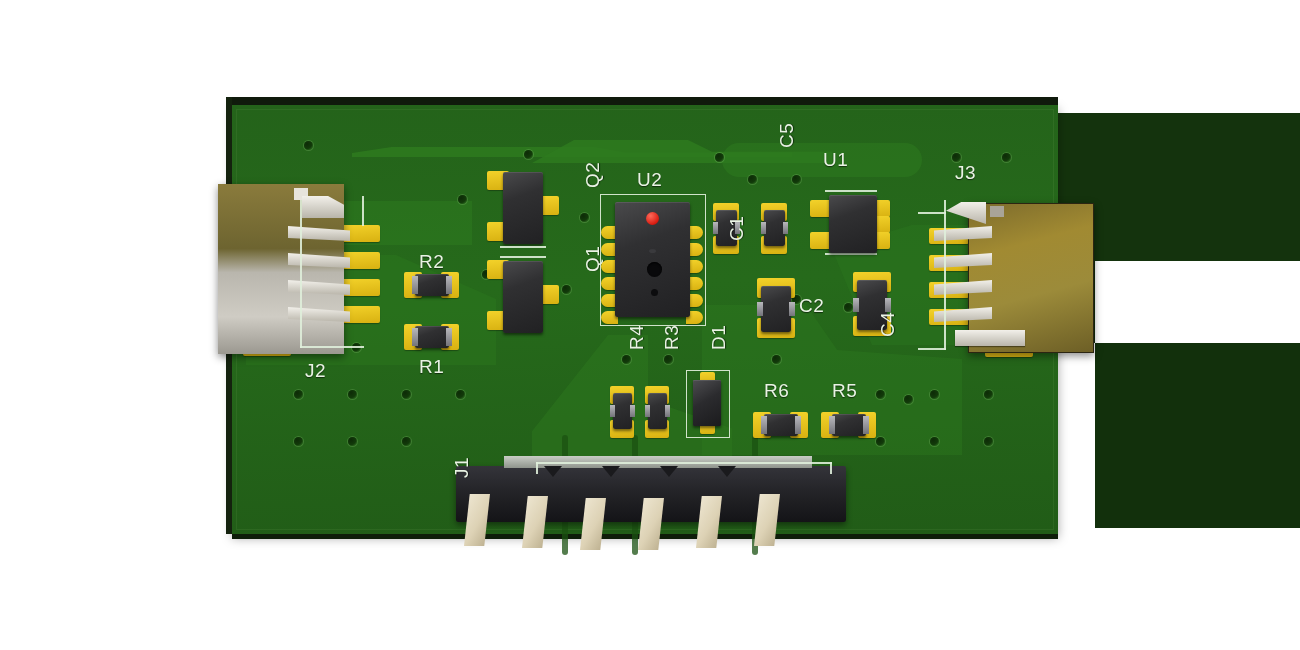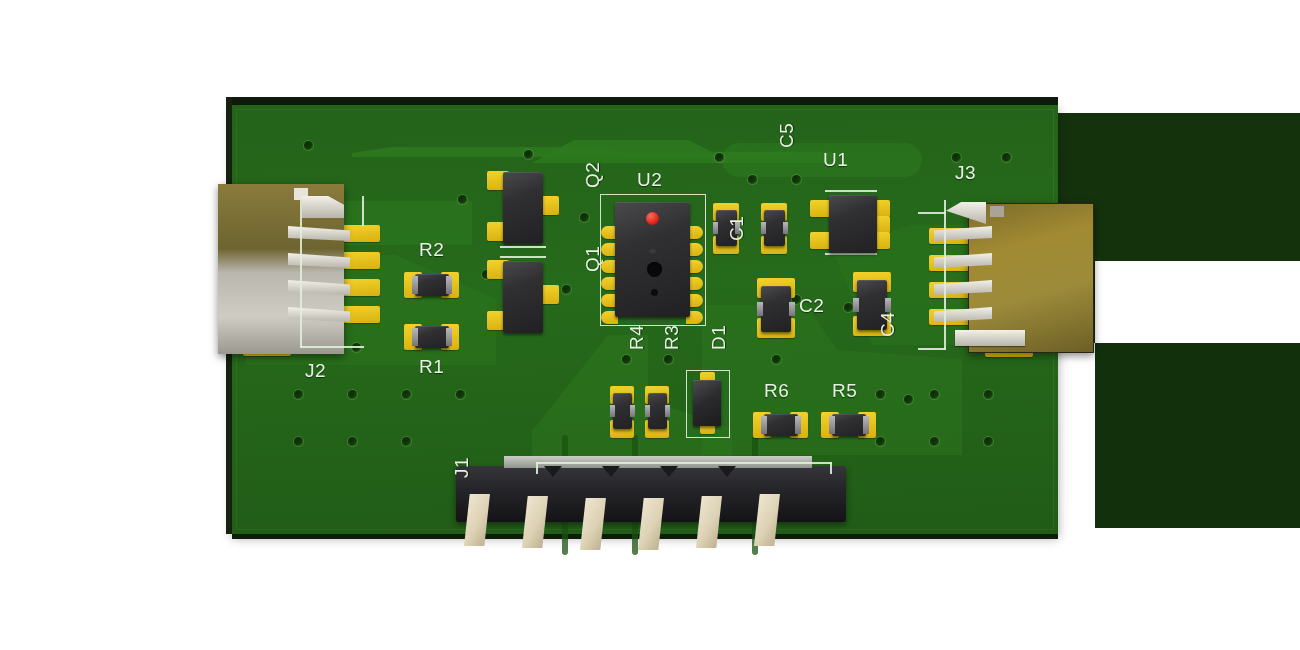--- a/index.html
+++ b/index.html
@@ -151,21 +151,21 @@
   <div class="pad" style="left:929px;top:282px;width:40px;height:16px;"></div>
   <div class="pad" style="left:929px;top:309px;width:40px;height:16px;"></div>
   <div class="pad" style="left:985px;top:339px;width:48px;height:18px;"></div>
 
   <div class="pad" style="left:404px;top:272px;width:18px;height:26px;"></div>
   <div class="pad" style="left:441px;top:272px;width:18px;height:26px;"></div>
   <div class="body" style="left:415px;top:274px;width:34px;height:22px;">
     <div class="term" style="left:-3px;top:2px;width:6px;height:18px;"></div>
     <div class="term" style="right:-3px;top:2px;width:6px;height:18px;"></div>
   </div>
-  <div class="silk" style="left:419px;top:240px;">R2</div>
+  <div class="silk" style="left:419px;top:252px;">R2</div>
 
   <div class="pad" style="left:404px;top:324px;width:18px;height:26px;"></div>
   <div class="pad" style="left:441px;top:324px;width:18px;height:26px;"></div>
   <div class="body" style="left:415px;top:326px;width:34px;height:22px;">
     <div class="term" style="left:-3px;top:2px;width:6px;height:18px;"></div>
     <div class="term" style="right:-3px;top:2px;width:6px;height:18px;"></div>
   </div>
   <div class="silk" style="left:419px;top:357px;">R1</div>
 
   <div class="pad" style="left:487px;top:171px;width:22px;height:19px;"></div>

